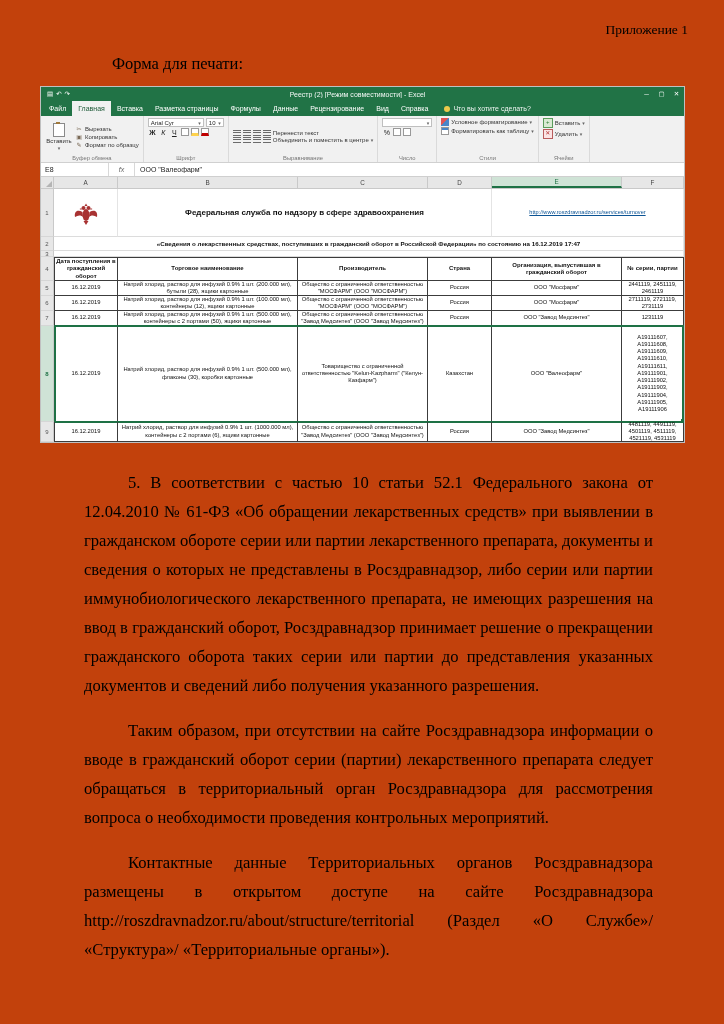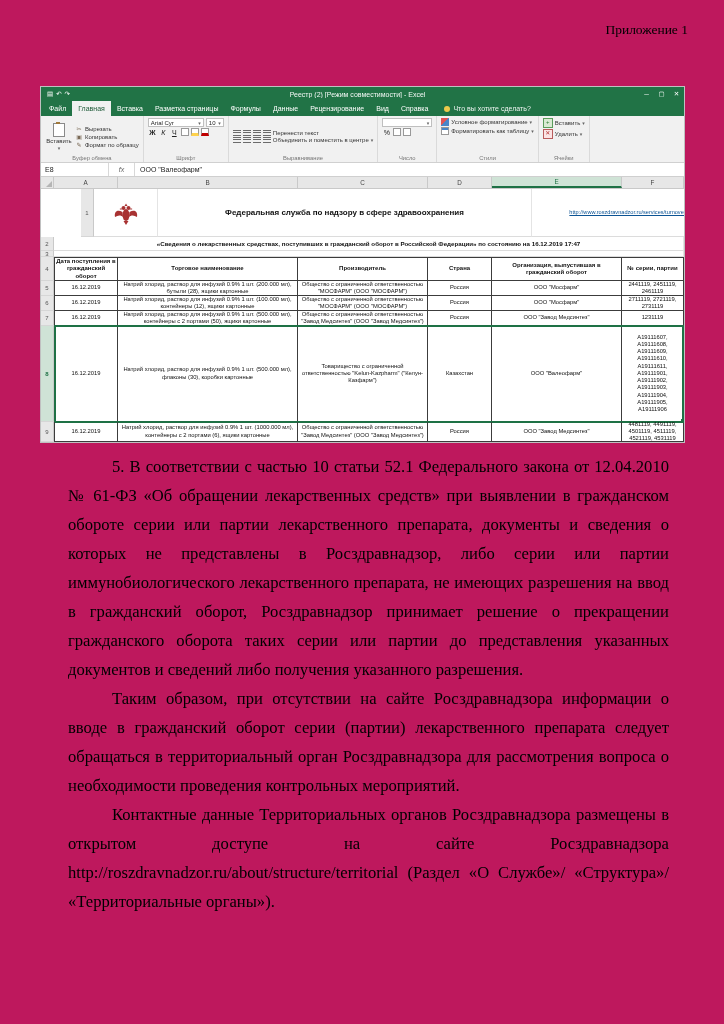--- a/index.html
+++ b/index.html
@@ -1,16 +1,16 @@
 <!DOCTYPE html>
 <html><head>
 <meta charset="utf-8">
 <style>
   html,body{margin:0;padding:0;background:#fff;}
-  .page{position:relative;width:724px;height:1024px;background:#be185d;overflow:hidden;
+  .page{position:relative;width:724px;height:1024px;background:#c2410c;overflow:hidden;
         font-family:"Liberation Serif", serif;color:#000;}
 
   .annex{position:absolute;top:22px;right:36px;font-size:13.5px;}
   .intro{position:absolute;top:54px;left:68px;width:600px;font-size:16.5px;text-indent:44px;}
 
   
   .xl{position:absolute;left:40px;top:86px;width:645px;border:1px solid #c0c0c0;
       box-sizing:border-box;overflow:hidden;background:#fff;
       font-family:"Liberation Sans", sans-serif;}
   .xl-title{height:14px;background:#217346;color:#fff;display:flex;align-items:center;font-size:7px;}
@@ -74,40 +74,41 @@
   .cD{width:64px;flex:0 0 64px;}
   .cE{width:130px;flex:0 0 130px;}
   .cF{width:62px;flex:0 0 62px;white-space:pre-line;}
   .mBCD{width:374px;flex:0 0 374px;}
   .mEF{width:192px;flex:0 0 192px;}
   .mALL{width:630px;flex:0 0 630px;}
   .g{border-right:1px solid #e4e4e4;border-bottom:1px solid #dcdcdc;}
   .tb{border-right:1px solid #3c3c3c;border-bottom:1px solid #3c3c3c;}
   .lc{border-left:1px solid #3c3c3c;}
   .r4 .tb{border-top:1px solid #3c3c3c;font-weight:bold;font-size:6px;}
-  .r1{height:48px;padding-left:40px;}.r2{height:14px;}.r3{height:6px;}.r4{height:24px;}
+  .r1{height:48px;}.r2{height:14px;}.r3{height:6px;}.r4{height:24px;}
   .r5,.r6,.r7{height:15px;}.r8{height:96px;}.r9{height:20px;}
   .org-t{font-weight:bold;font-size:8px;line-height:1.15;}
   .slink{color:#0b5394;text-decoration:underline;font-size:5.6px;word-break:break-all;}
   .subt{font-weight:bold;font-size:6.2px;white-space:nowrap;}
   .sel::after{content:"";position:absolute;left:13px;right:0;top:-1px;bottom:-1px;border:2px solid #1e7145;pointer-events:none;}
   .sel::before{content:"";position:absolute;right:-1px;bottom:-1px;width:4px;height:4px;background:#1e7145;z-index:2;}
 
   
   .doc{position:absolute;top:452px;left:68px;width:601px;}
-  .para{margin:0;font-size:16.6px;line-height:29px;text-align:justify;text-indent:44px;}
+  .para{margin:16px;font-size:16.6px;line-height:29px;text-align:justify;text-indent:44px;}
   .doclink{}
   .pfoot{position:absolute;left:0;right:0;bottom:14px;text-align:center;font-size:13px;}
 </style>
 </head>
 <body>
 
 <div class="page">
 
   <div class="annex">Приложение 1</div>
+  <div class="intro">Форма для печати:</div>
 
   <div class="xl">
 
     <div class="xl-title">
       <span class="qat">
         <span>▤</span>
         <span>↶</span>
         <span>↷</span>
       </span>
       <span class="ttl">Реестр (2)  [Режим совместимости] - Excel</span>

